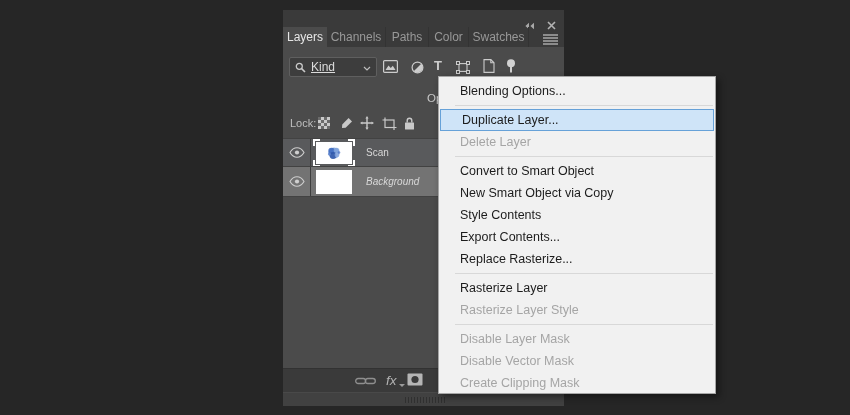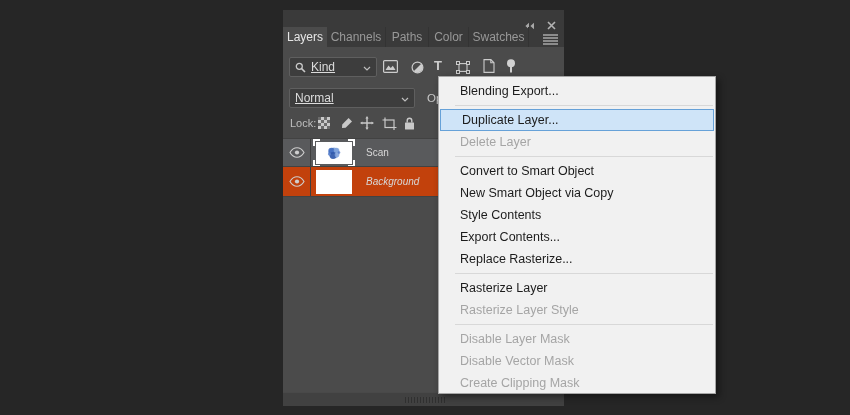--- a/index.html
+++ b/index.html
@@ -46,21 +46,21 @@
   .l-icon { position:absolute; top:3px; }
   .li0{left:35px; top:4px} .li1{left:57px} .li2{left:77px} .li3{left:99px} .li4{left:121px; top:3px}
   .checker { width:12px; height:12px;
     background:conic-gradient(#c9c9c9 90deg, #6b6b6b 90deg 180deg, #c9c9c9 180deg 270deg, #6b6b6b 270deg);
     background-size:6px 6px; }
 
   .layers-list { position:absolute; left:0; top:91px; width:100%; }
   .layer-row { position:relative; width:100%; display:flex; align-items:center;
                border-top:1px solid #424242; }
   .layer-row.selected { background:#595a5c; height:28px; }
-  .layer-row.plain { background:#c2410c; height:30px; }
+  .layer-row.plain { background:#737373; height:30px; }
   .eye-cell { width:28px; align-self:stretch; border-right:1px solid #3e3e3e;
               display:flex; align-items:center; justify-content:center; }
   .thumb { position:relative; width:36px; margin-left:5px; background:#ffffff; }
   .thumb.t-scan { height:22px; }
   .thumb.t-bg { height:24px; }
   .sel-corner { position:absolute; width:7px; height:7px; }
   .sc-tl{left:-3px; top:-3px; border-top:2px solid #fff; border-left:2px solid #fff;}
   .sc-tr{right:-3px; top:-3px; border-top:2px solid #fff; border-right:2px solid #fff;}
   .sc-bl{left:-3px; bottom:-3px; border-bottom:2px solid #fff; border-left:2px solid #fff;}
   .sc-br{right:-3px; bottom:-3px; border-bottom:2px solid #fff; border-right:2px solid #fff;}
@@ -156,26 +156,20 @@
           </svg></span>
       <span class="f-icon fi4"><svg width="12" height="14" viewBox="0 0 12 14">
             <path d="M1 0.6 H7.8 L11 3.8 V13.4 H1 Z" fill="none" stroke="#cccccc" stroke-width="1.1"></path>
             <path d="M7.8 0.6 V3.8 H11" fill="none" stroke="#cccccc" stroke-width="1.1"></path>
           </svg></span>
       <span class="f-icon fi5"><svg width="10" height="14" viewBox="0 0 10 14">
             <circle cx="5" cy="4.2" r="4" fill="#d2d2d2"></circle>
             <rect x="4" y="8" width="2" height="5.5" fill="#d2d2d2"></rect>
           </svg></span>
 
-      <div class="combo blend-combo">
-        <span>Normal</span>
-        <span class="chev"><svg width="8" height="5" viewBox="0 0 8 5">
-              <polyline points="1,1 4,4 7,1" fill="none" stroke="#bdbdbd" stroke-width="1.2"></polyline>
-            </svg></span>
-      </div>
       <span class="opacity-frag">Opacity:</span>
 
       <div class="lock-row">
         <span class="lock-label">Lock:</span>
         <span class="l-icon li0 checker"></span>
         <span class="l-icon li1"><svg width="13" height="13" viewBox="0 0 13 13">
               <path d="M8.6 1 L12 4.4 L5.6 10.8 L2 11 L2.2 7.4 Z" fill="#c9c9c9"></path>
             </svg></span>
         <span class="l-icon li2"><svg width="14" height="14" viewBox="0 0 14 14">
               <path d="M7 2 V12 M2 7 H12" stroke="#c9c9c9" stroke-width="1.4"></path>
@@ -222,30 +216,48 @@
                   <path d="M1 5.5 C3.2 1.8 6 0.8 8 0.8 C10 0.8 12.8 1.8 15 5.5 C12.8 9.2 10 10.2 8 10.2 C6 10.2 3.2 9.2 1 5.5 Z" fill="none" stroke="#cfcfcf" stroke-width="1.1"></path>
                   <circle cx="8" cy="5.5" r="2.1" fill="#cfcfcf"></circle>
                 </svg></span>
             </span>
           <span class="thumb t-bg"></span>
           <span class="layer-name italic">Background</span>
         </div>
         <div class="list-bottom-line"></div>
       </div>
 
+      <div class="bottom-toolbar">
+        <span class="bt-icon bt-link">
+            <span><svg width="21" height="10" viewBox="0 0 21 10">
+                <rect x="0.7" y="2.5" width="10" height="5" rx="2.5" fill="none" stroke="#8f8f8f" stroke-width="1.3"></rect>
+                <rect x="10.3" y="2.5" width="10" height="5" rx="2.5" fill="none" stroke="#8f8f8f" stroke-width="1.3"></rect>
+              </svg></span>
+          </span>
+        <span class="bt-icon bt-fx">
+            <span class="fx-label">fx</span>
+            <span class="fx-caret"></span>
+          </span>
+        <span class="bt-icon bt-mask">
+            <span><svg width="16" height="13" viewBox="0 0 16 13">
+                <rect x="0.5" y="0.5" width="15" height="12" rx="1" fill="#b5b5b5"></rect>
+                <circle cx="8" cy="6.5" r="3.6" fill="#3a3a3a"></circle>
+              </svg></span>
+          </span>
+      </div>
 
       <div class="grip-strip">
         <span class="grip"></span>
       </div>
 
     </div>
   </div>
 
   <div class="ctx-menu">
-    <div class="mi">Blending Export...</div>
+    <div class="mi">Blending Options...</div>
     <div class="sep"></div>
     <div class="mi hl">Duplicate Layer...</div>
     <div class="mi dis">Delete Layer</div>
     <div class="sep"></div>
     <div class="mi">Convert to Smart Object</div>
     <div class="mi">New Smart Object via Copy</div>
     <div class="mi">Style Contents</div>
     <div class="mi">Export Contents...</div>
     <div class="mi">Replace Rasterize...</div>
     <div class="sep"></div>

